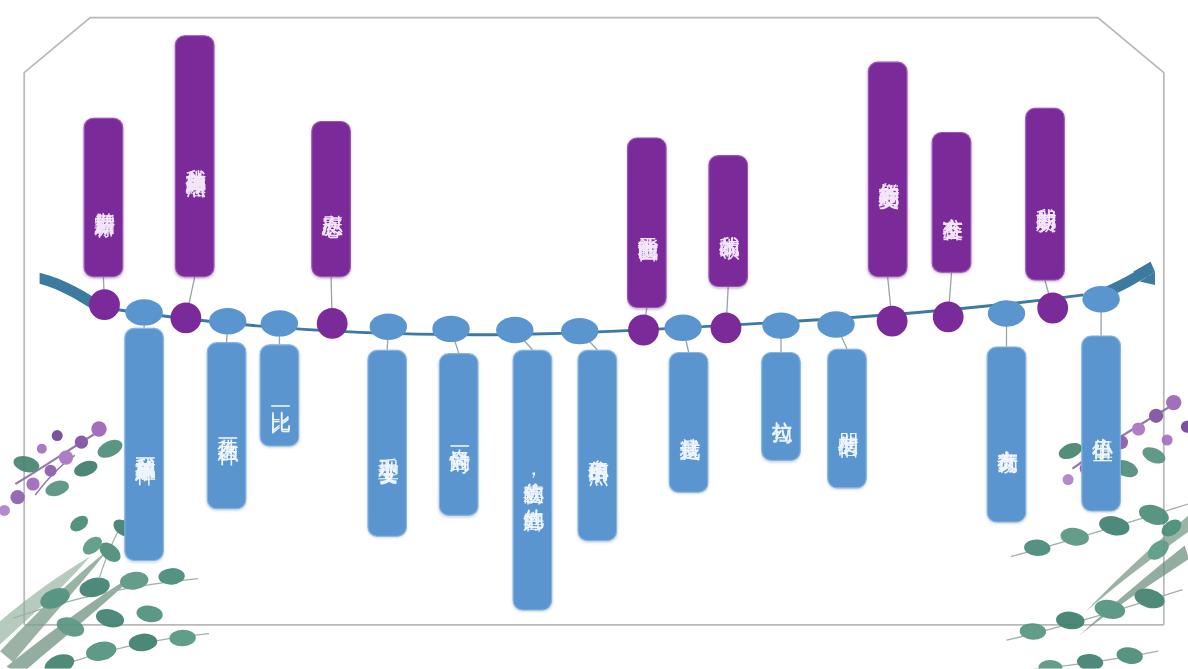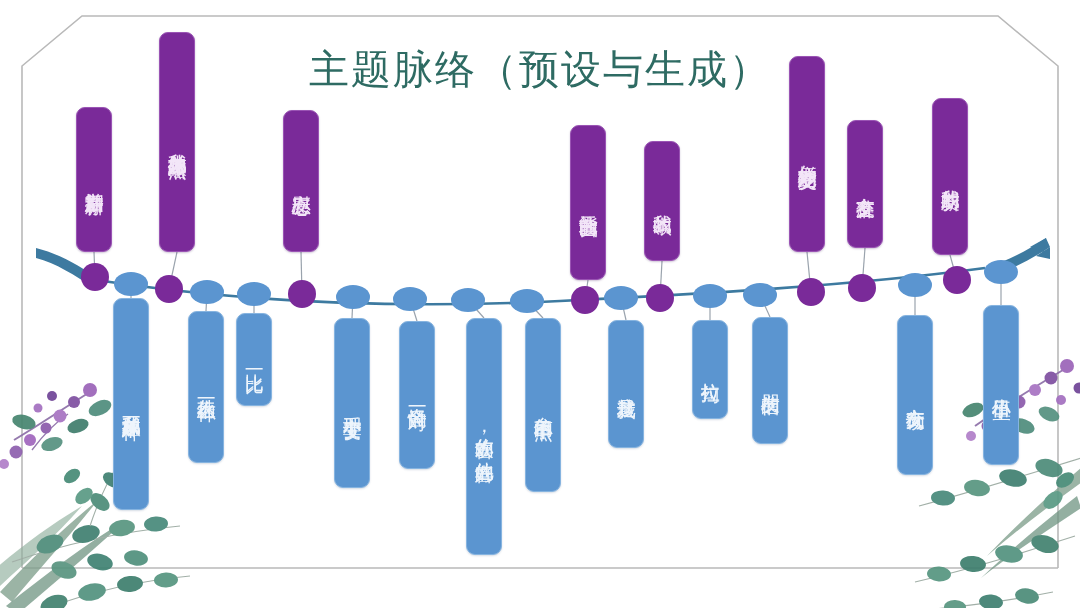--- a/index.html
+++ b/index.html
@@ -167,21 +167,20 @@
       <path d="M150 262 C110 270 66 276 20 280" stroke="#9aa9a0" stroke-width="1.1" fill="none"></path>
       <ellipse cx="124" cy="266" rx="12" ry="7.5" fill="#4b8b78" transform="rotate(8 124 266)"></ellipse>
       <ellipse cx="88" cy="272" rx="12" ry="7.5" fill="#3e8070" transform="rotate(5 88 272)"></ellipse>
       <ellipse cx="52" cy="277" rx="11" ry="7" fill="#57957f" transform="rotate(2 52 277)"></ellipse>
 
       <ellipse cx="150" cy="170" rx="11" ry="7" fill="#5a9a84" transform="rotate(-40 150 170)"></ellipse>
       <ellipse cx="162" cy="150" rx="10" ry="6.5" fill="#468a76" transform="rotate(-35 162 150)"></ellipse>
     </g>
   </svg>
 
-  <div id="title">主题脉络（预设与生成）</div>
 
   <svg id="timeline" viewBox="0 0 1080 608">
     <defs>
       <linearGradient id="tailgrad" x1="0" y1="0" x2="1" y2="0">
         <stop offset="0%" stop-color="#3d7aa0" stop-opacity="1"></stop>
         <stop offset="100%" stop-color="#3d7aa0" stop-opacity="1"></stop>
       </linearGradient>
     </defs>
 
     <path d="M36 248 C60 254 80 266 98 279 L96 289 C74 275 56 263 36 258 Z" fill="#3d7aa0"></path>

